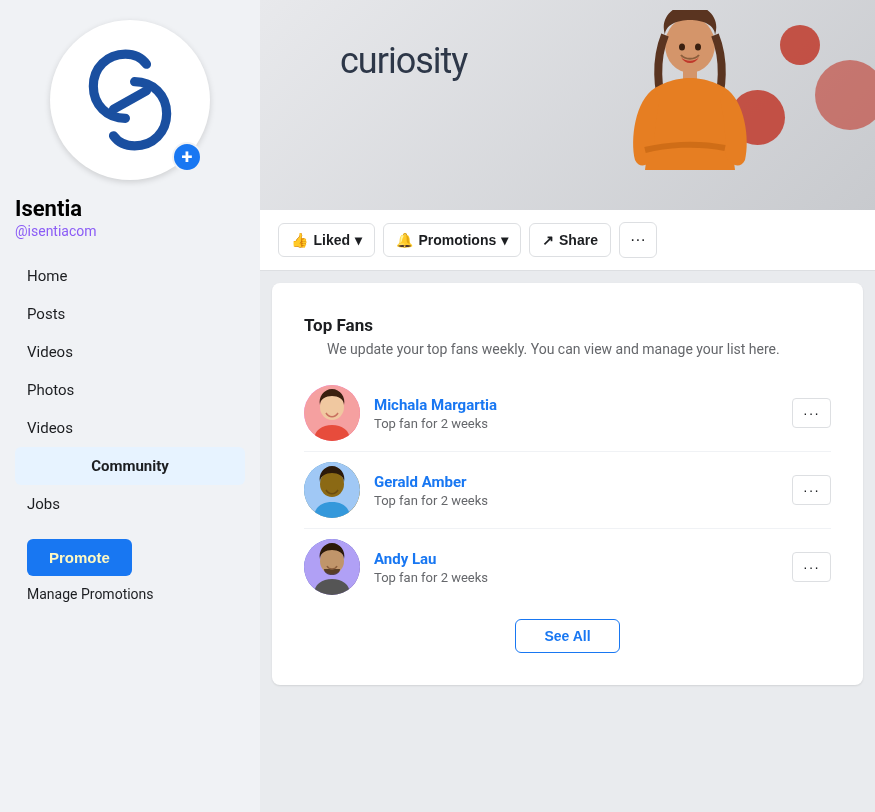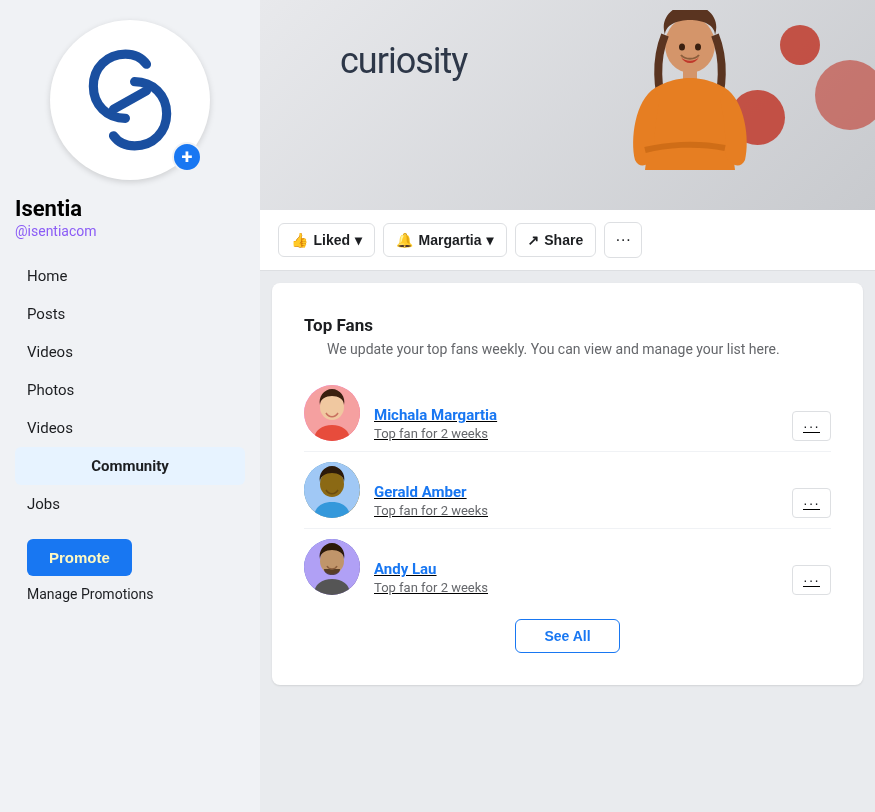--- a/index.html
+++ b/index.html
@@ -256,25 +256,24 @@
 
     .top-fans-desc {
       font-size: 14px;
       color: #65676b;
       margin-bottom: 18px;
       margin-left: 23px;
     }
 
     .fan-row {
       display: flex;
-      align-items: flex-end;
+      align-items: center;
       padding: 10px 0;
       border-bottom: 1px solid #f0f2f5;
       position: relative;
-      text-decoration: underline;
     }
 
     .fan-row:last-of-type {
       border-bottom: none;
     }
 
     .fan-avatar {
       width: 56px;
       height: 56px;
       border-radius: 50%;
@@ -436,21 +435,21 @@
     </div>
 
     <div class="action-bar">
       <button class="action-btn">
         <span>👍</span>
         <span>Liked</span>
         <span>▾</span>
       </button>
       <button class="action-btn">
         <span>🔔</span>
-        <span>Margartia</span>
+        <span>Promotions</span>
         <span>▾</span>
       </button>
       <button class="action-btn">
         <span>↗</span>
         <span>Share</span>
       </button>
       <button class="more-btn">···</button>
     </div>
 
     <div class="top-fans-section">

